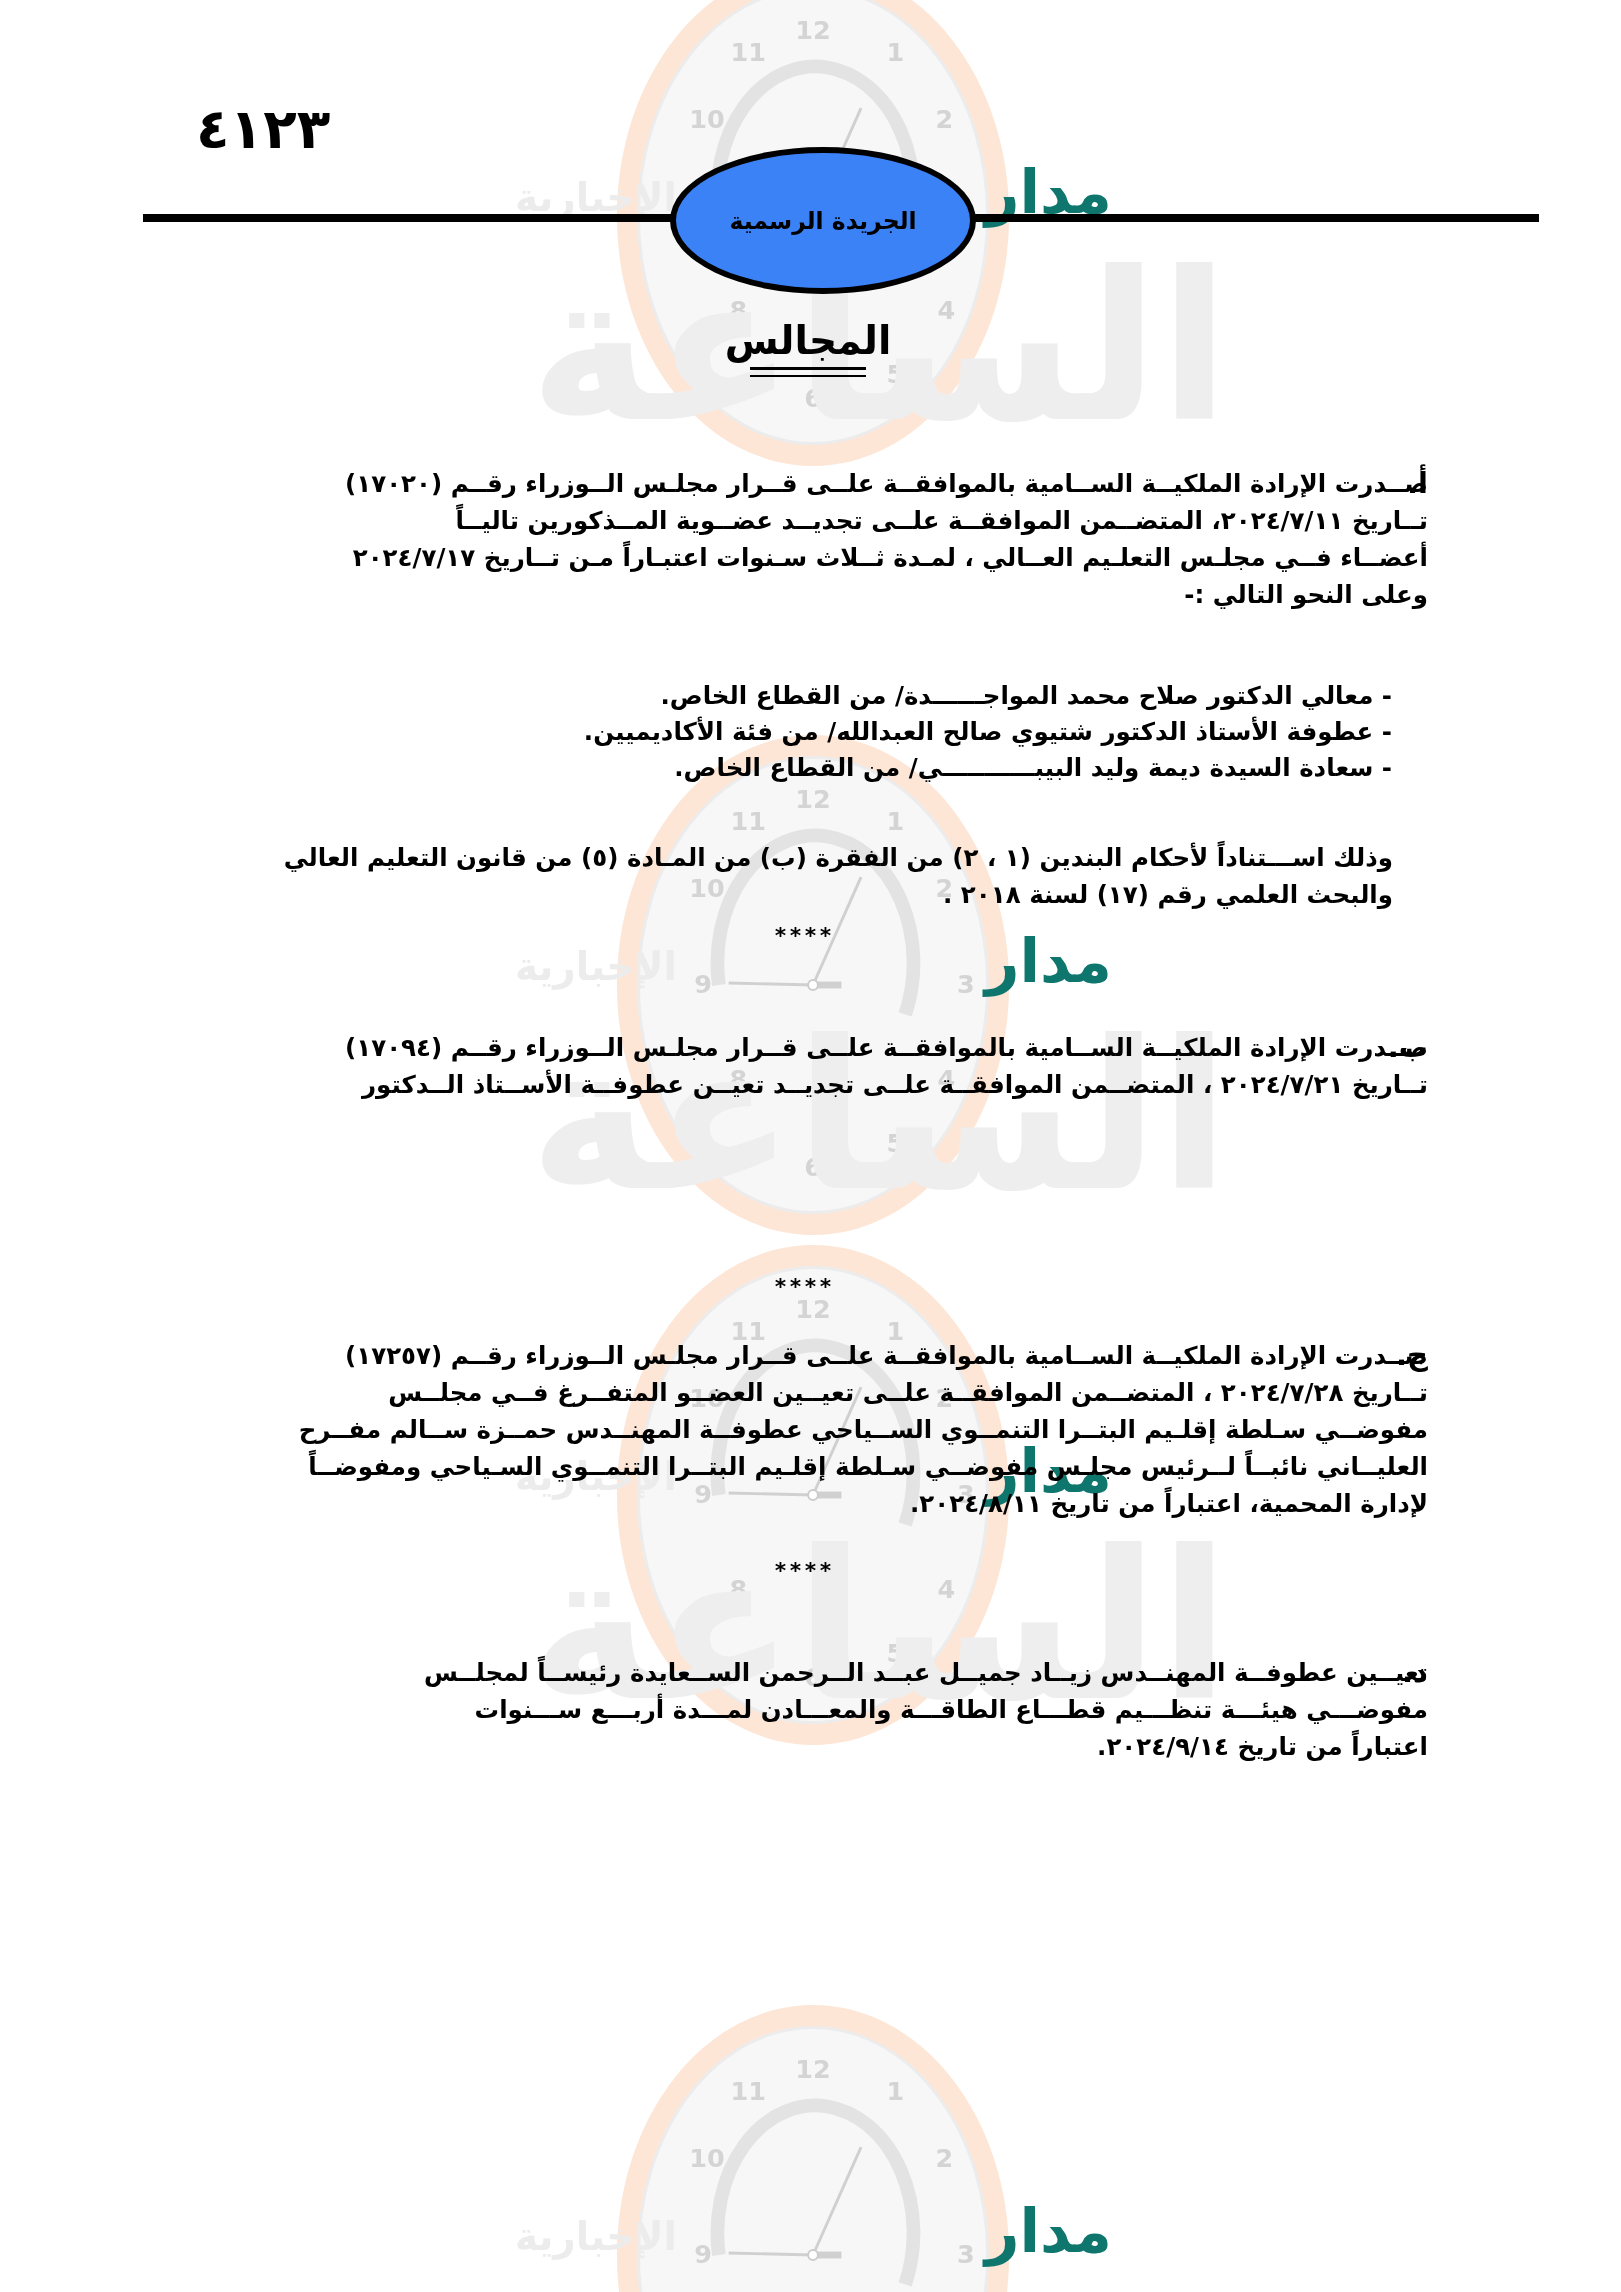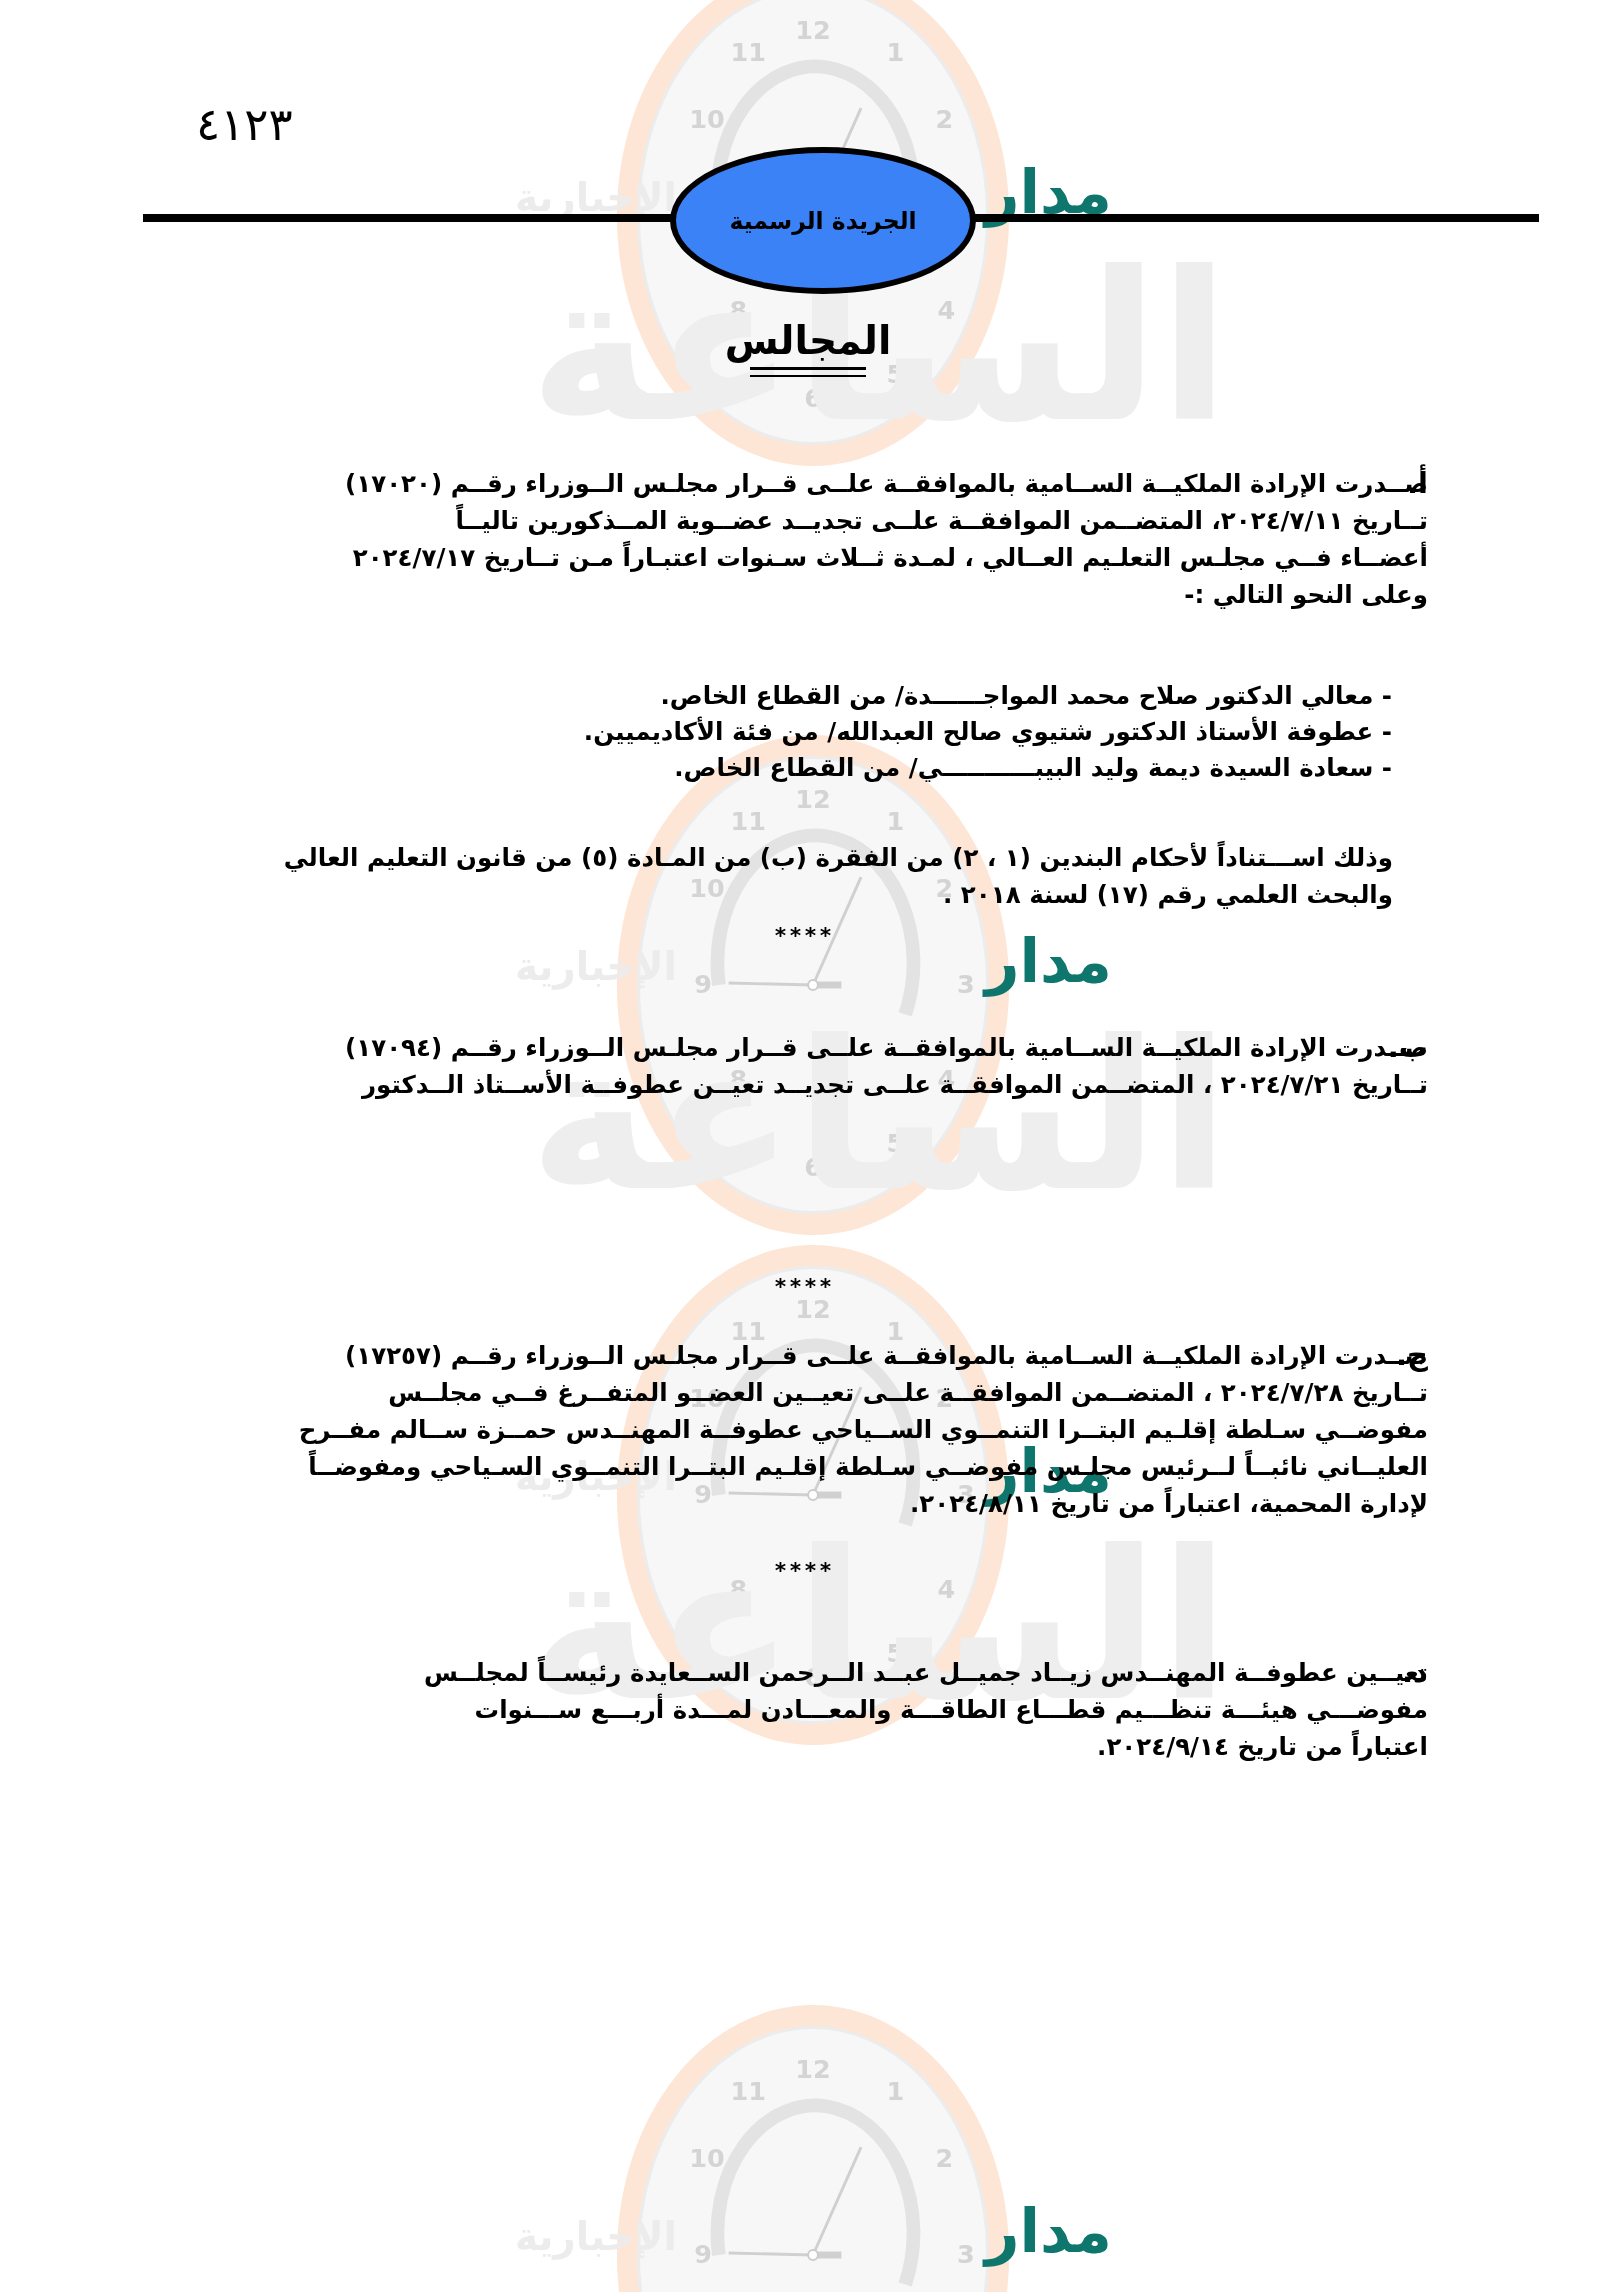--- a/index.html
+++ b/index.html
@@ -11,21 +11,21 @@
   .wm .clock { position: absolute; left: 611px; top: 0; width: 404px; height: 510px; }
   .wm .wm-madar { position: absolute; left: 985px; top: 196px; font-family: "DejaVu Sans", sans-serif;
                   font-weight: bold; font-size: 60px; color: #0f766e; direction: rtl; letter-spacing: 2px; }
   .wm .wm-ikhbaria { position: absolute; left: 515px; top: 214px; font-family: "DejaVu Sans", sans-serif;
                   font-weight: bold; font-size: 39px; color: #ececec; direction: rtl; }
   .wm .wm-saa { position: absolute; left: 529px; top: 284px; font-family: "DejaVu Sans", sans-serif;
                 font-weight: bold; font-size: 206px; line-height: 1; color: #eeeeee; direction: rtl; letter-spacing: -3.9px; }
 
   
   .page-number { position: absolute; left: 196px; top: 102px; font-family: "DejaVu Sans", sans-serif;
-                 font-weight: normal; font-size: 45px; letter-spacing: 9.8px; z-index: 2; direction: rtl; line-height: 1; }
+                 font-weight: bold; font-size: 55px; letter-spacing: 9.8px; z-index: 2; direction: rtl; line-height: 1; }
   .rule { position: absolute; left: 143px; top: 214px; width: 1396px; height: 7.8px; background: #000; z-index: 2; }
   .masthead { position: absolute; left: 670px; top: 147px; width: 294px; height: 135px;
               border: 6.9px solid #000; border-radius: 50%; background: #3b82f6; z-index: 3;
               display: flex; align-items: center; justify-content: center; }
   .masthead span { font-family: "DejaVu Sans", sans-serif; font-weight: bold; font-size: 23.5px; direction: rtl; }
 
   .section-title { position: absolute; left: 710px; top: 320px; width: 196px; text-align: center; z-index: 2;
                    font-family: "DejaVu Sans", sans-serif; font-weight: bold; font-size: 39px; direction: rtl; line-height: 1.1; }
   .section-title .u1 { display: block; margin: 3.9px auto 0; width: 116px; height: 2.9px; background: #000; }
   .section-title .u2 { display: block; margin: 4.9px auto 0; width: 116px; height: 2px; background: #000; }

